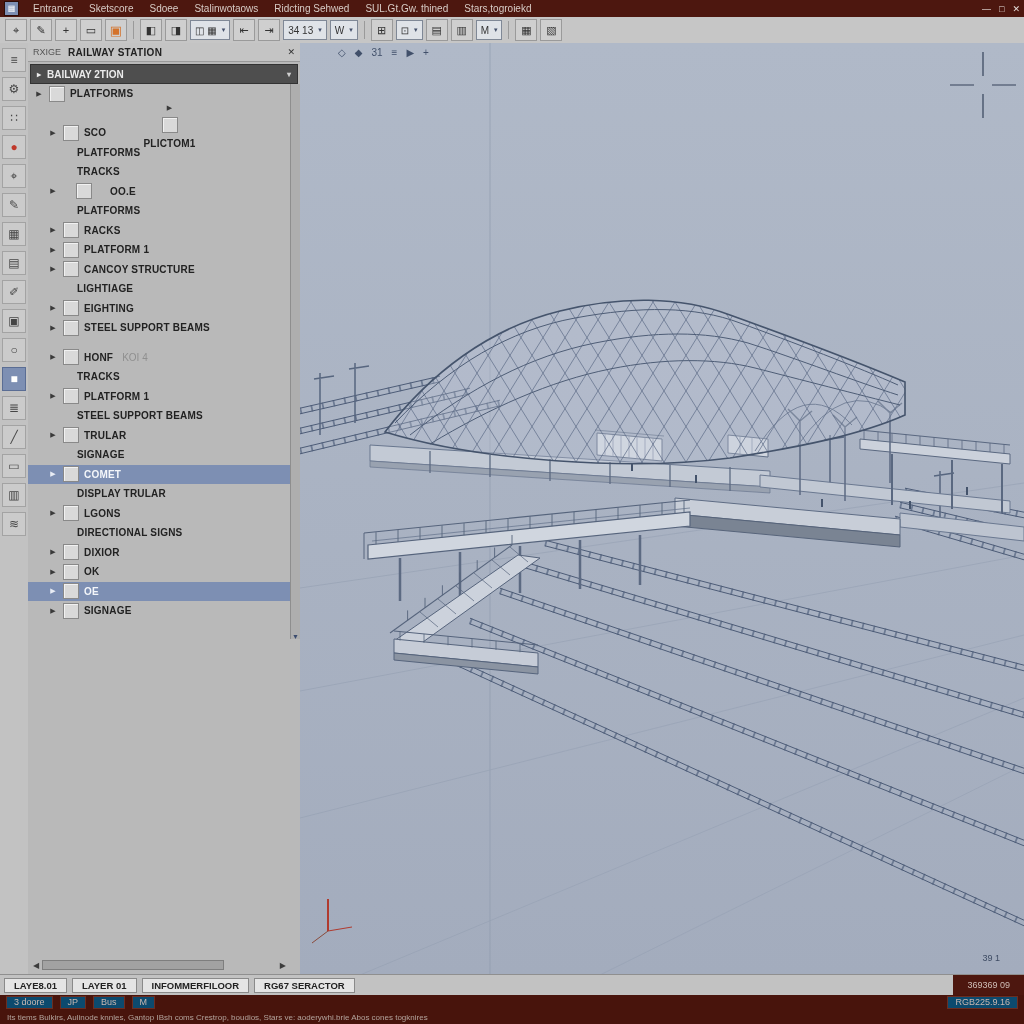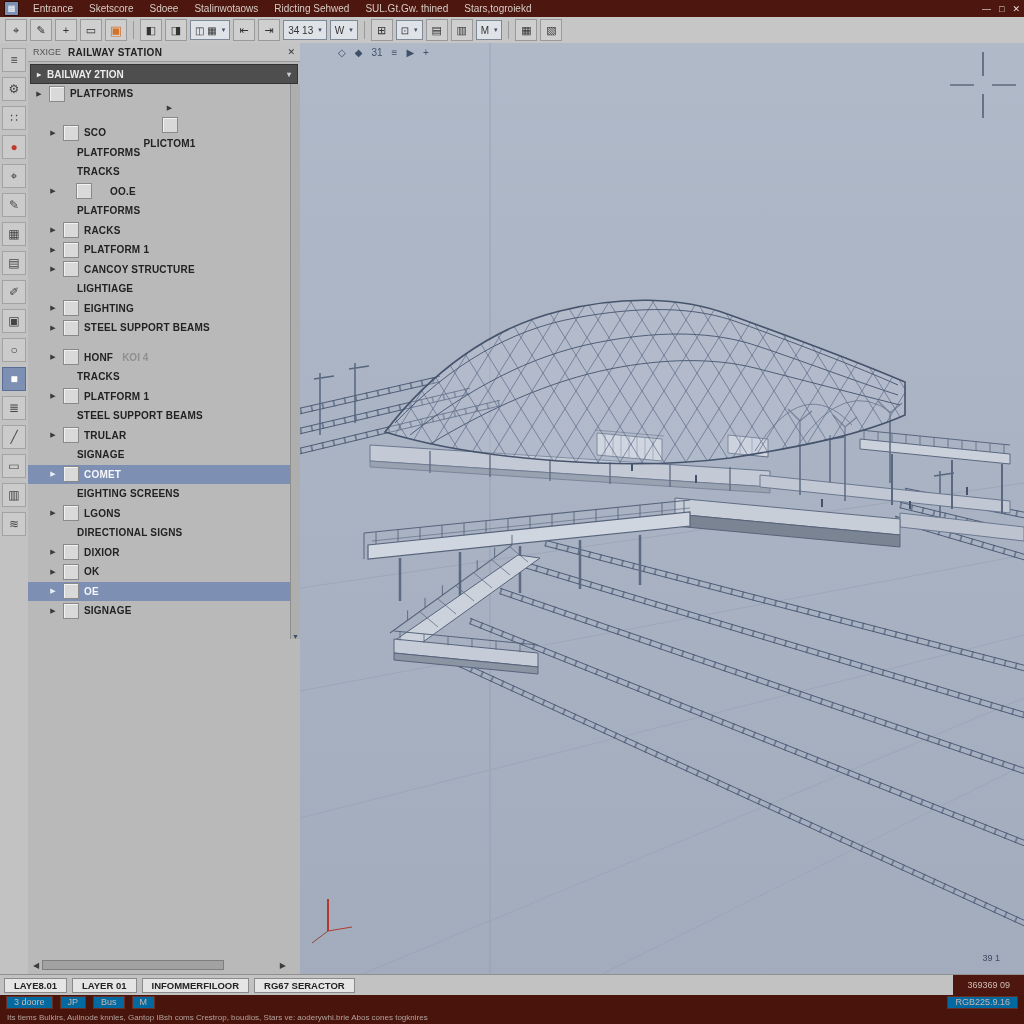--- a/index.html
+++ b/index.html
@@ -51,21 +51,21 @@
   .root-chevron{margin-left:auto;font-size:8px;color:#cfcfcf;}
   .tree{position:absolute;top:41px;left:0;right:9px;bottom:20px;overflow:hidden;}
   .tree-row{height:19.5px;display:flex;align-items:center;gap:5px;}
   .tree-row.selected{background:#7d8fb3;color:#f4f6fa;}
   .tree-row.selected .tree-arrow{color:#e9edf5;}
   .tree-arrow{width:10px;font-size:7px;color:#3a3a3a;text-align:center;flex:0 0 auto;}
   .tree-arrow.empty{visibility:hidden;}
   .tree-box{width:14px;height:14px;background:#d9d9d9;border:1px solid #898989;
             box-shadow:inset 1px 1px 0 #f1f1f1;flex:0 0 auto;}
   .tree-label{font-weight:bold;letter-spacing:.2px;white-space:nowrap;}
-  .tree-sub{font-weight:bold;color:#8f8f8f;margin-left:4px;}
+  .tree-sub{font-weight:normal;color:#8f8f8f;margin-left:4px;}
   .tree-spacer{height:10px;}
   .vscroll{position:absolute;top:41px;right:0;width:9px;height:555px;background:#aeaeae;
            border-left:1px solid #8e8e8e;}
   .vscroll-down{position:absolute;bottom:-1px;left:0;right:0;text-align:center;
                 font-size:7px;color:#3b4c6e;}
   .hscroll{position:absolute;bottom:4px;left:5px;right:14px;height:12px;display:flex;
            align-items:center;gap:3px;font-size:8px;color:#3c3c3c;}
   .hthumb{height:8px;background:#a2a2a2;border:1px solid #7e7e7e;width:180px;}
 
   
@@ -80,21 +80,21 @@
   .statusbar{position:absolute;left:0;right:0;bottom:29px;height:20px;background:#c2c2c2;
              border-top:1px solid #8f8f8f;display:flex;align-items:center;gap:5px;
              padding:0 0 0 4px;font-size:9.5px;color:#222;}
   .status-field{border:1px solid #8a8a8a;background:#e5e5e5;padding:1px 9px;font-weight:bold;}
   .status-right{margin-left:auto;background:#4d170f;color:#cfbeb7;height:100%;
                 display:flex;align-items:center;padding:0 14px;font-size:9px;}
 
   
   .bottombar{position:absolute;left:0;right:0;bottom:0;height:29px;background:#48140c;color:#c9b8b1;}
   .bb-row1{height:15px;display:flex;align-items:center;gap:7px;padding:0 6px;font-size:9px;}
-  .bb-field{border:1px solid #6b2e22;background:#0369a1;padding:0 7px;height:11px;line-height:11px;}
+  .bb-field{border:1px solid #6b2e22;background:#0c4a6e;padding:0 7px;height:11px;line-height:11px;}
   .bb-right{margin-left:auto;display:flex;gap:10px;}
   .bb-row2{height:14px;display:flex;align-items:center;padding:0 7px;font-size:8px;
            color:#b3a39c;white-space:nowrap;overflow:hidden;}
 </style>
 </head>
 <body>
 
 <div class="menubar">
   <span class="menu-win-icon">▦</span>
   <div id="menu-items" style="display:flex;">
@@ -275,21 +275,21 @@
         <span class="tree-arrow empty">▶</span>
         <span class="tree-label">SIGNAGE</span>
       </div>
       <div class="tree-row selected" style="padding-left: 20px;">
         <span class="tree-arrow">▶</span>
         <span class="tree-box"></span>
         <span class="tree-label">COMET</span>
       </div>
       <div class="tree-row" style="padding-left: 34px;">
         <span class="tree-arrow empty">▶</span>
-        <span class="tree-label">EIGHTING SCREENS</span>
+        <span class="tree-label">DISPLAY TRULAR</span>
       </div>
       <div class="tree-row" style="padding-left: 20px;">
         <span class="tree-arrow">▶</span>
         <span class="tree-box"></span>
         <span class="tree-label">LGONS</span>
       </div>
       <div class="tree-row" style="padding-left: 34px;">
         <span class="tree-arrow empty">▶</span>
         <span class="tree-label">DIRECTIONAL SIGNS</span>
       </div>

